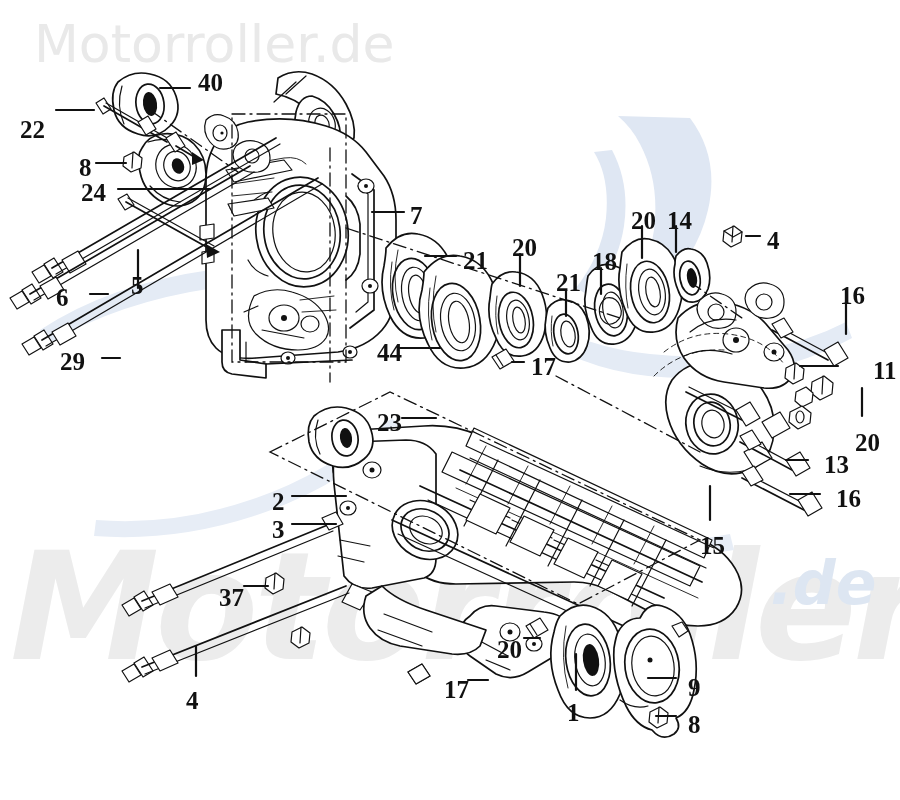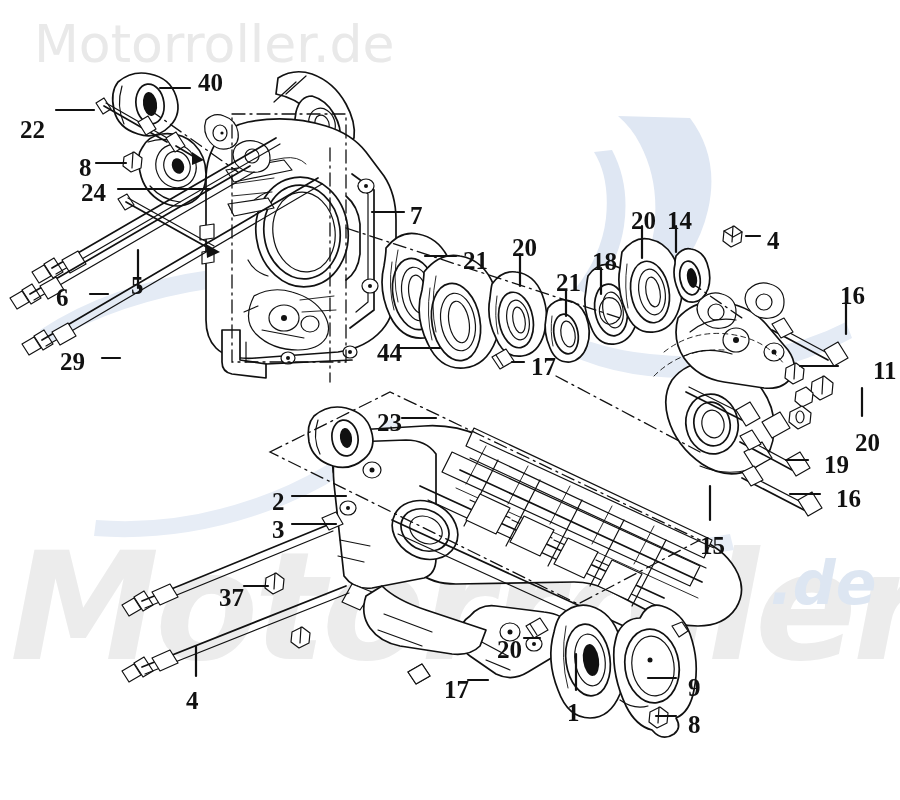--- a/index.html
+++ b/index.html
@@ -490,21 +490,21 @@
   <div class="callout" style="left:56px;top:285px">6</div>
   <div class="callout" style="left:131px;top:273px">5</div>
   <div class="callout" style="left:556px;top:270px">21</div>
   <div class="callout" style="left:840px;top:283px">16</div>
   <div class="callout" style="left:377px;top:340px">44</div>
   <div class="callout" style="left:531px;top:354px">17</div>
   <div class="callout" style="left:60px;top:349px">29</div>
   <div class="callout" style="left:873px;top:358px">11</div>
   <div class="callout" style="left:855px;top:430px">20</div>
   <div class="callout" style="left:377px;top:410px">23</div>
-  <div class="callout" style="left:824px;top:452px">19</div>
+  <div class="callout" style="left:824px;top:452px">13</div>
   <div class="callout" style="left:836px;top:486px">16</div>
   <div class="callout" style="left:272px;top:489px">2</div>
   <div class="callout" style="left:272px;top:517px">3</div>
   <div class="callout" style="left:700px;top:533px">15</div>
   <div class="callout" style="left:219px;top:585px">37</div>
   <div class="callout" style="left:497px;top:637px">20</div>
   <div class="callout" style="left:444px;top:677px">17</div>
   <div class="callout" style="left:186px;top:688px">4</div>
   <div class="callout" style="left:688px;top:675px">9</div>
   <div class="callout" style="left:567px;top:700px">1</div>

